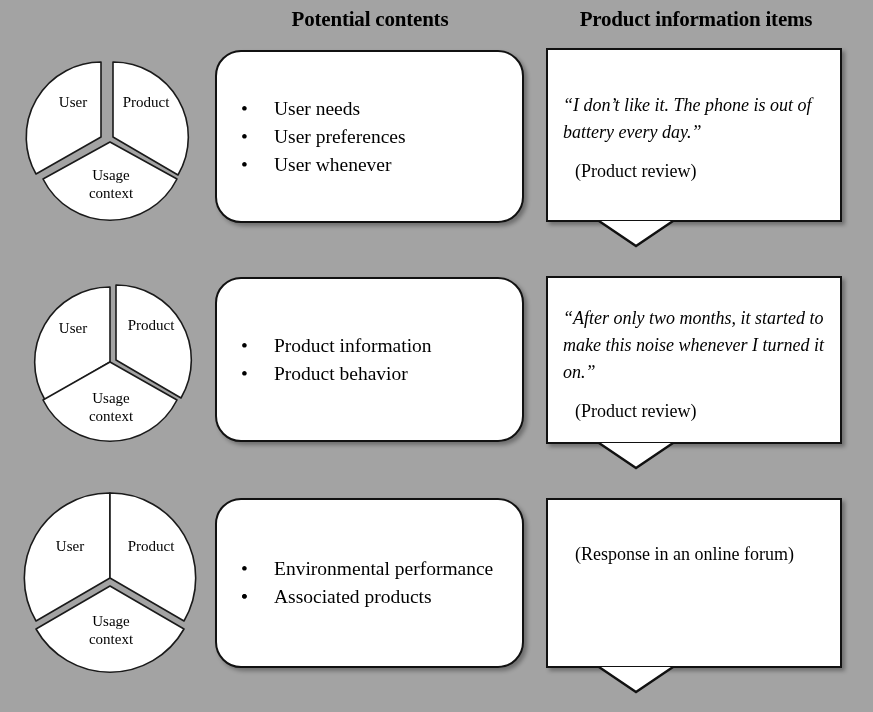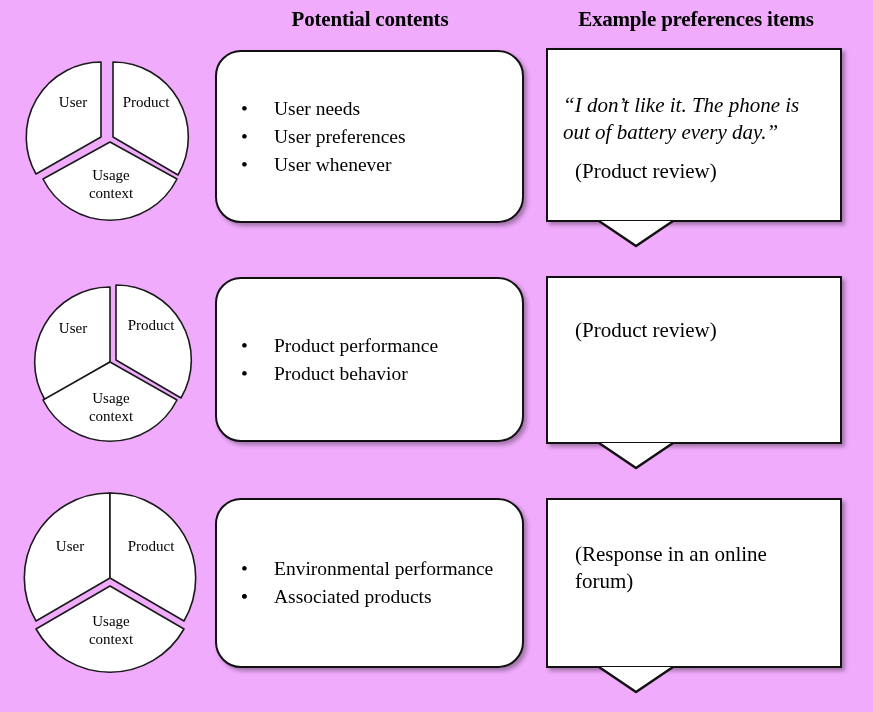--- a/index.html
+++ b/index.html
@@ -4,21 +4,21 @@
 <style>
   html, body {
     margin: 0;
     padding: 0;
     background: #ffffff;
   }
   #page {
     position: relative;
     width: 873px;
     height: 712px;
-    background: #f0abfc;
+    background: #a3a3a3;
     font-family: "Liberation Serif", "DejaVu Serif", serif;
     color: #000000;
     overflow: hidden;
   }
 
   
   .col-header {
     position: absolute;
     font-weight: bold;
     font-size: 21px;
@@ -105,21 +105,21 @@
   }
   .bubble .bubble-tail {
     position: absolute;
     overflow: visible;
   }
   .bubble .bubble-tail svg { display: block; overflow: visible; }
   .bubble-text {
     position: absolute;
     left: 17px;
     right: 14px;
-    font-size: 21px;
+    font-size: 18px;
     line-height: 27px;
   }
   .quote {
     font-style: italic;
     margin: 0;
   }
   .source {
     font-style: normal;
     margin: 12px;
   }
@@ -138,21 +138,21 @@
   #bubble-row-3 .bubble-body { width: 296px; height: 170px; }
   #bubble-row-3 .bubble-tail { left: 52px;  top: 168px; }
   #bubble-row-3 .bubble-text { top: 31px; }
 </style>
 </head>
 <body>
 
 <div id="page">
 
   <div class="col-header" id="header-potential-contents">Potential contents</div>
-  <div class="col-header" id="header-example-items">Example preferences items</div>
+  <div class="col-header" id="header-example-items">Product information items</div>
 
   <div class="pie-wrap" id="pie-row-1">
     <svg viewBox="0 0 200 200">
 
       <path class="pie-slice" d="M 96 102 L 96 27 A 75 75 0 0 0 31 139 Z" transform="translate(-5,0)"></path>
 
       <path class="pie-slice" d="M 103 102 L 103 27 A 75 75 0 0 1 168 140 Z"></path>
 
       <path class="pie-slice" d="M 100 107 L 167 144 A 75 75 0 0 1 33 144 Z"></path>
       <text class="pie-label" x="63" y="72">User</text>
@@ -202,37 +202,38 @@
       <text class="pie-label" x="141" y="72">Product</text>
       <text class="pie-label" x="101" y="145">Usage</text>
       <text class="pie-label" x="101" y="163">context</text>
     </svg>
   </div>
 
   <div class="content-box" id="box-row-2">
     <ul class="bullet-list">
       <li>
         <span class="bullet-dot">•</span>
-        <span>Product performance</span>
+        <span>Product information</span>
       </li>
       <li>
         <span class="bullet-dot">•</span>
         <span>Product behavior</span>
       </li>
     </ul>
   </div>
 
   <div class="bubble" id="bubble-row-2">
     <div class="bubble-body"></div>
     <div class="bubble-tail">
       <svg width="96" height="30" viewBox="0 0 96 30">
         <path d="M 1 1 L 38 26 L 75 1" fill="#ffffff" stroke="#111111" stroke-width="2.4" stroke-linejoin="miter"></path>
       </svg>
     </div>
     <div class="bubble-text">
+      <p class="quote">“After only two months, it started to make this noise whenever I turned it on.”</p>
       <p class="source">(Product review)</p>
     </div>
   </div>
 
   <div class="pie-wrap" id="pie-row-3">
     <svg viewBox="0 0 200 200">
       <path class="pie-slice" d="M 102 100 L 102 15 A 85 85 0 0 0 28 143 Z"></path>
       <path class="pie-slice" d="M 102 100 L 102 15 A 85 85 0 0 1 176 143 Z"></path>
       <path class="pie-slice" d="M 102 100 L 176 143 A 85 85 0 0 1 28 143 Z" transform="translate(0,8)"></path>
       <text class="pie-label" x="62" y="73">User</text>

